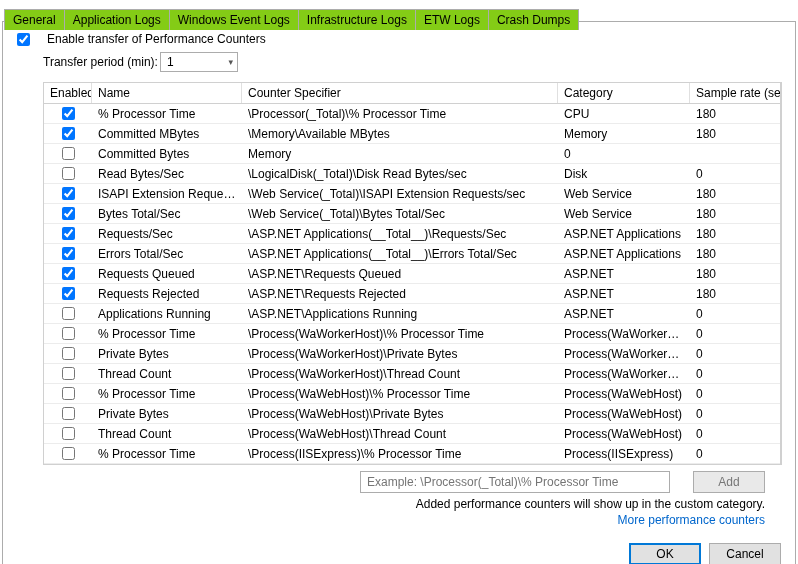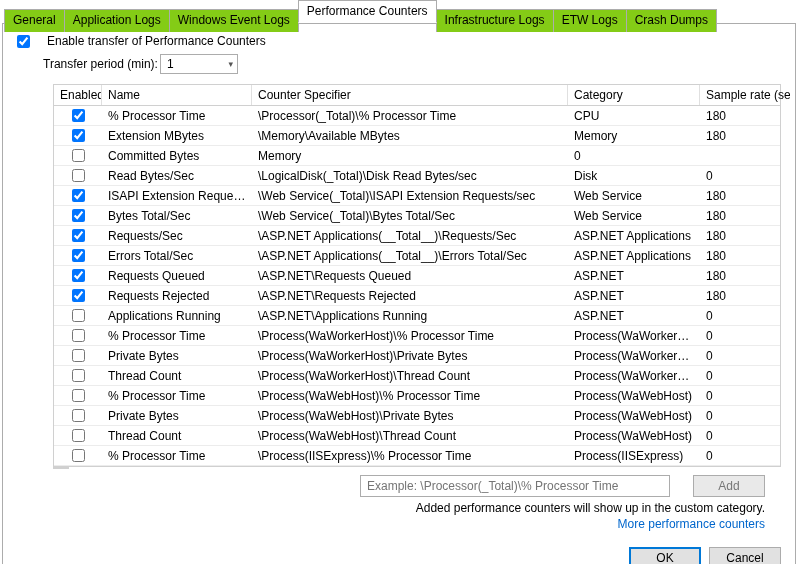--- a/index.html
+++ b/index.html
@@ -59,22 +59,21 @@
     border: 1px solid #acacac;
     height: 20px;
     width: 78px;
     padding: 0 4px 0 6px;
     justify-content: space-between;
     background: #fff;
   }
   .chevron { font-size: 9px; color: #555; }
   .grid-wrap {
     display: flex;
-    margin-left: 36px;
-    flex-direction: column;
+    margin-left: 26px;
   }
   .grid {
     border: 1px solid #d0d0d0;
     flex: 1;
     margin-right: 0;
   }
   .grid-scroll {
     width: 16px;
     border: 1px solid #d0d0d0;
     border-left: none;
@@ -165,21 +164,20 @@
     margin-top: 16px;
   }
 </style>
 </head>
 <body>
 
 <div class="tabs" id="tabs">
     <div class="tab">General</div>
     <div class="tab">Application Logs</div>
     <div class="tab">Windows Event Logs</div>
-    <div class="tab active">Performance Counters</div>
     <div class="tab">Infrastructure Logs</div>
     <div class="tab">ETW Logs</div>
     <div class="tab">Crash Dumps</div>
   </div>
 
 <div class="panel">
 
   <div class="enable-row">
     <input type="checkbox" id="enableCb" checked="" style="">
     <span>Enable transfer of Performance Counters</span>
@@ -209,21 +207,21 @@
             </div>
             <div>% Processor Time</div>
             <div>\Processor(_Total)\% Processor Time</div>
             <div>CPU</div>
             <div>180</div>
           </div>
           <div class="row">
             <div class="cb">
               <input type="checkbox" checked="" style="">
             </div>
-            <div>Extension MBytes</div>
+            <div>Committed MBytes</div>
             <div>\Memory\Available MBytes</div>
             <div>Memory</div>
             <div>180</div>
           </div>
           <div class="row">
             <div class="cb">
               <input type="checkbox" style="">
             </div>
             <div>Committed Bytes</div>
             <div>Memory</div>

